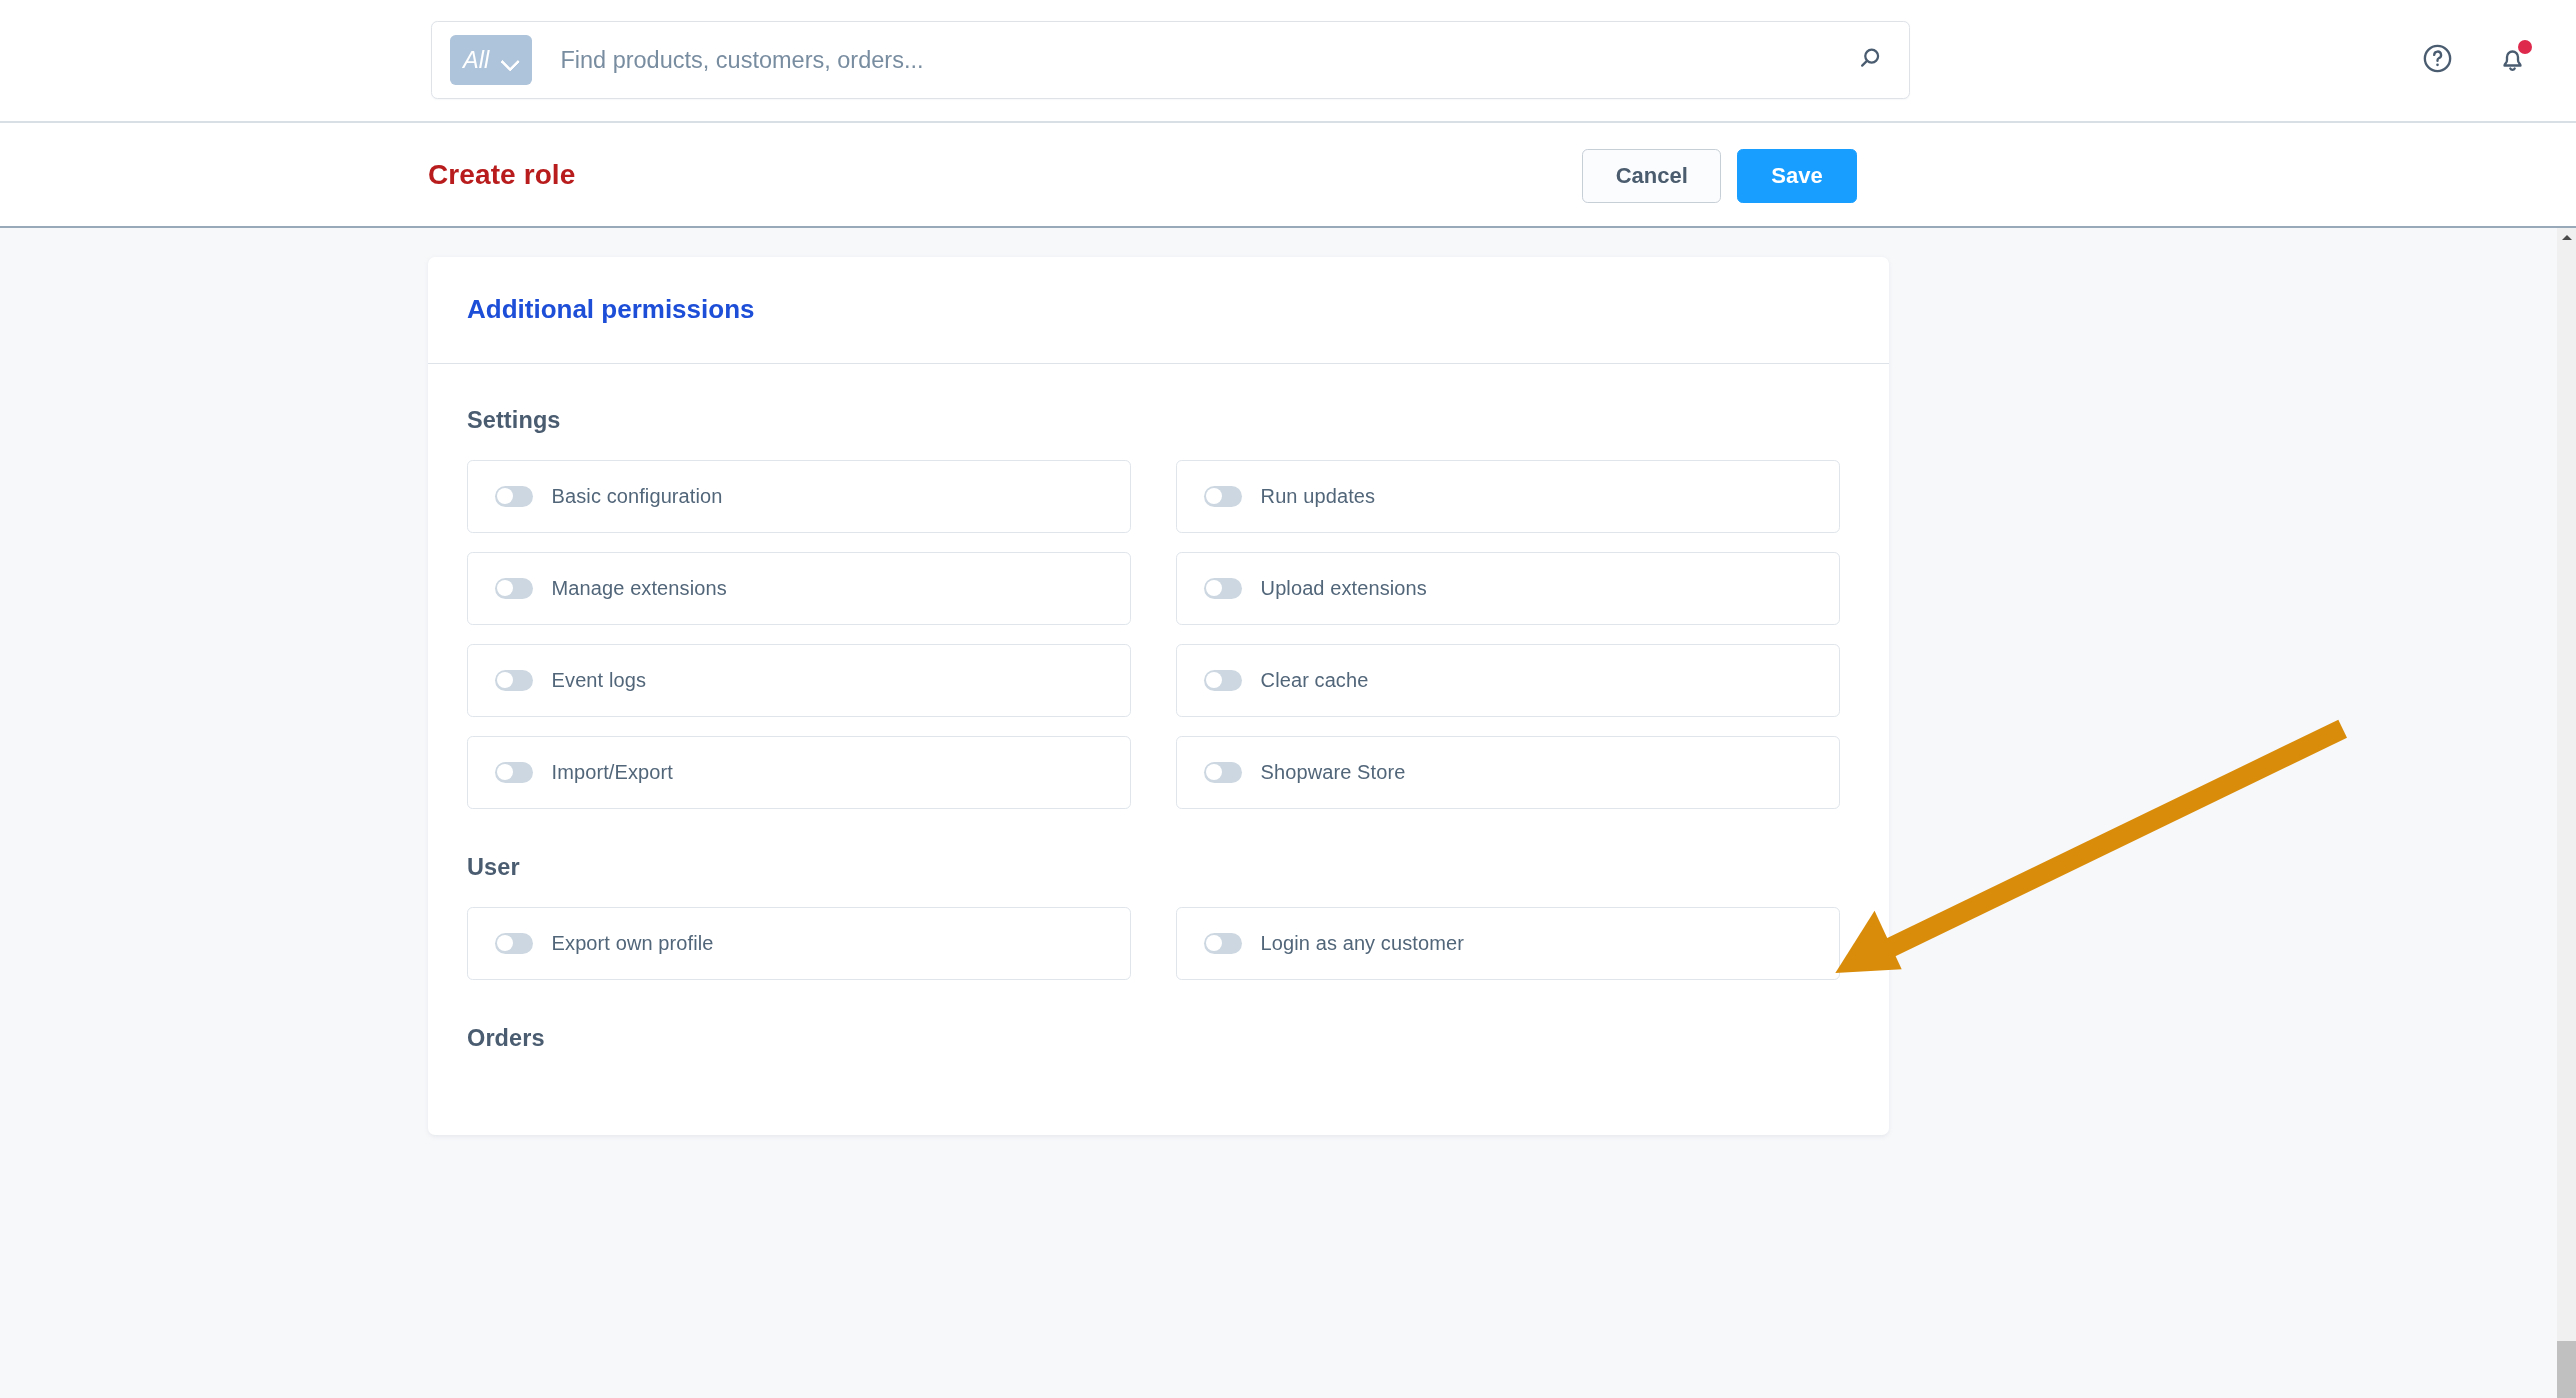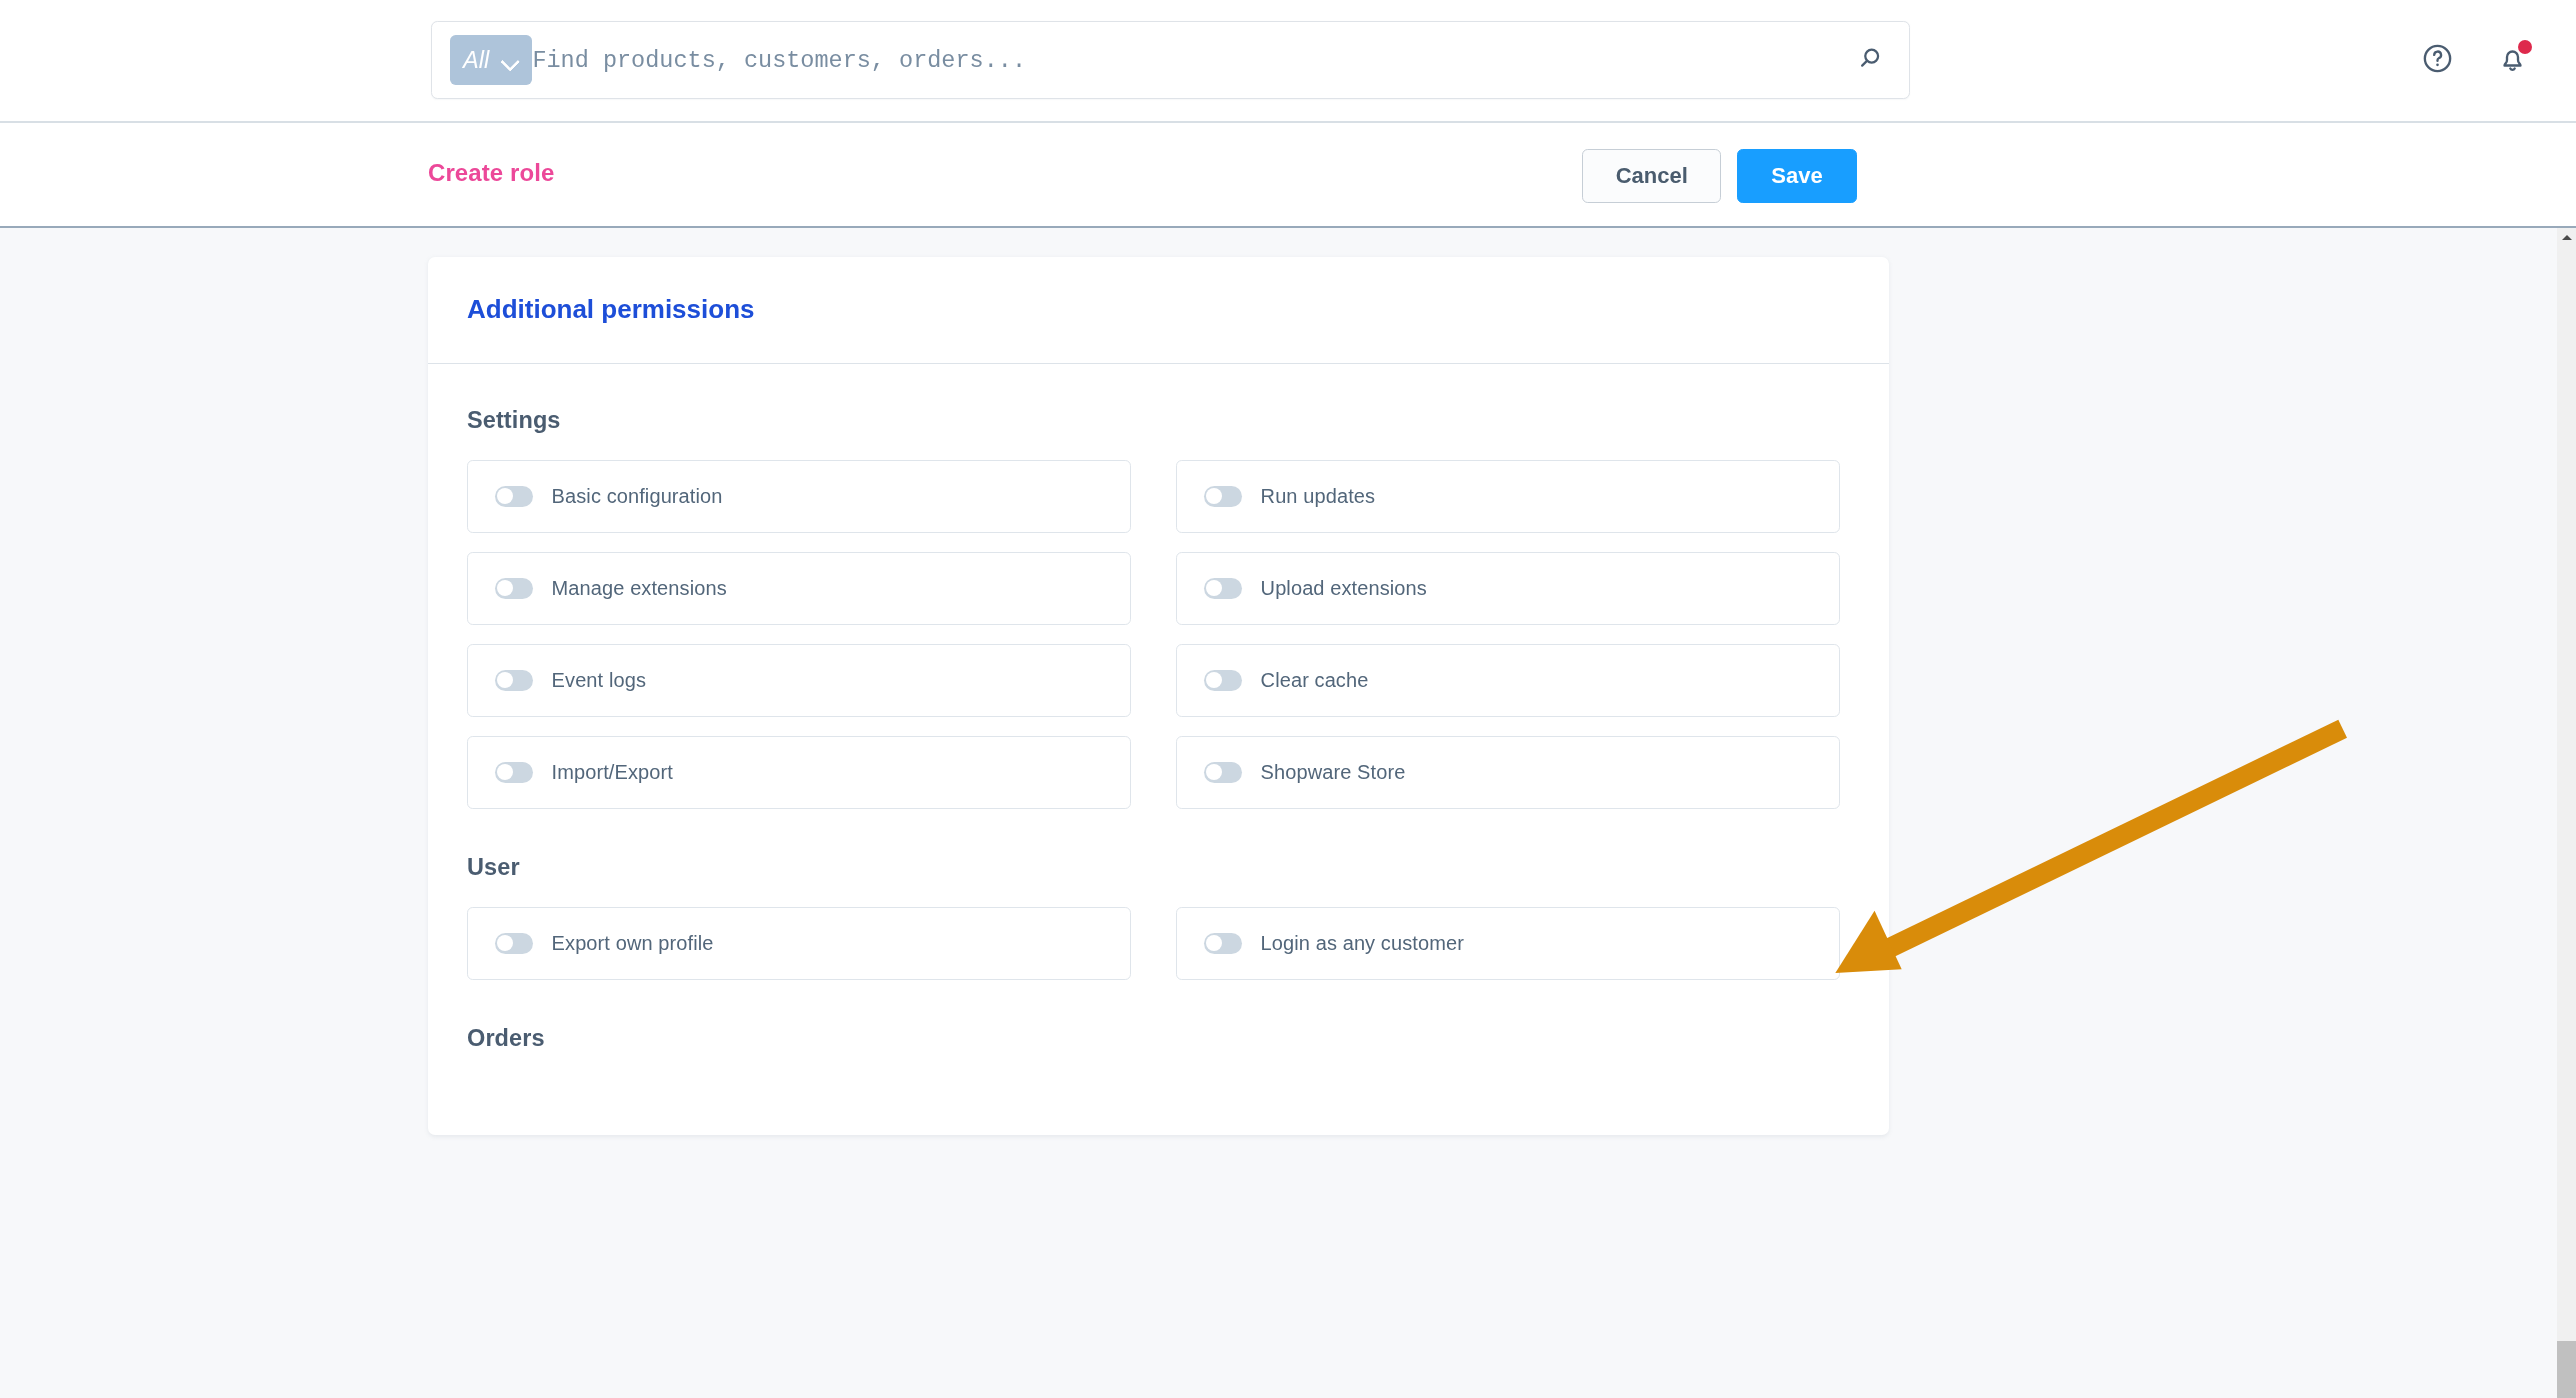--- a/index.html
+++ b/index.html
@@ -74,21 +74,22 @@
     border-bottom: 3.6px solid #ffffff;
     transform: rotate(45deg);
     border-radius: 1.4px;
   }
 
   .search-input {
     flex: 1;
     border: none;
     outline: none;
     background: transparent;
-    font-family: Liberation Mono, monospace;
+    margin-left: 28px;
+    font-family: Liberation Sans, sans-serif;
     font-size: 23.5px;
     color: #0f172a;
   }
   .search-input::placeholder { color: #798da1; opacity: 1; }
 
   .search-icon-btn {
     width: 78px;
     height: 78px;
     display: flex;
     align-items: center;
@@ -126,23 +127,23 @@
     top: 123px; left: 0;
     width: 2576px;
     height: 105px;
     background: #ffffff;
     border-bottom: 2.9px solid #98a9ba;
   }
   .page-title {
     position: absolute;
     left: 428px;
     top: 36px;
-    font-size: 24px;
+    font-size: 28px;
     font-weight: 600;
-    color: #ec4899;
+    color: #b91c1c;
     letter-spacing: 0.1px;
   }
   .header-buttons {
     position: absolute;
     right: 719px;
     top: 26.4px;
     display: flex;
     gap: 15.7px;
   }
   .btn {

